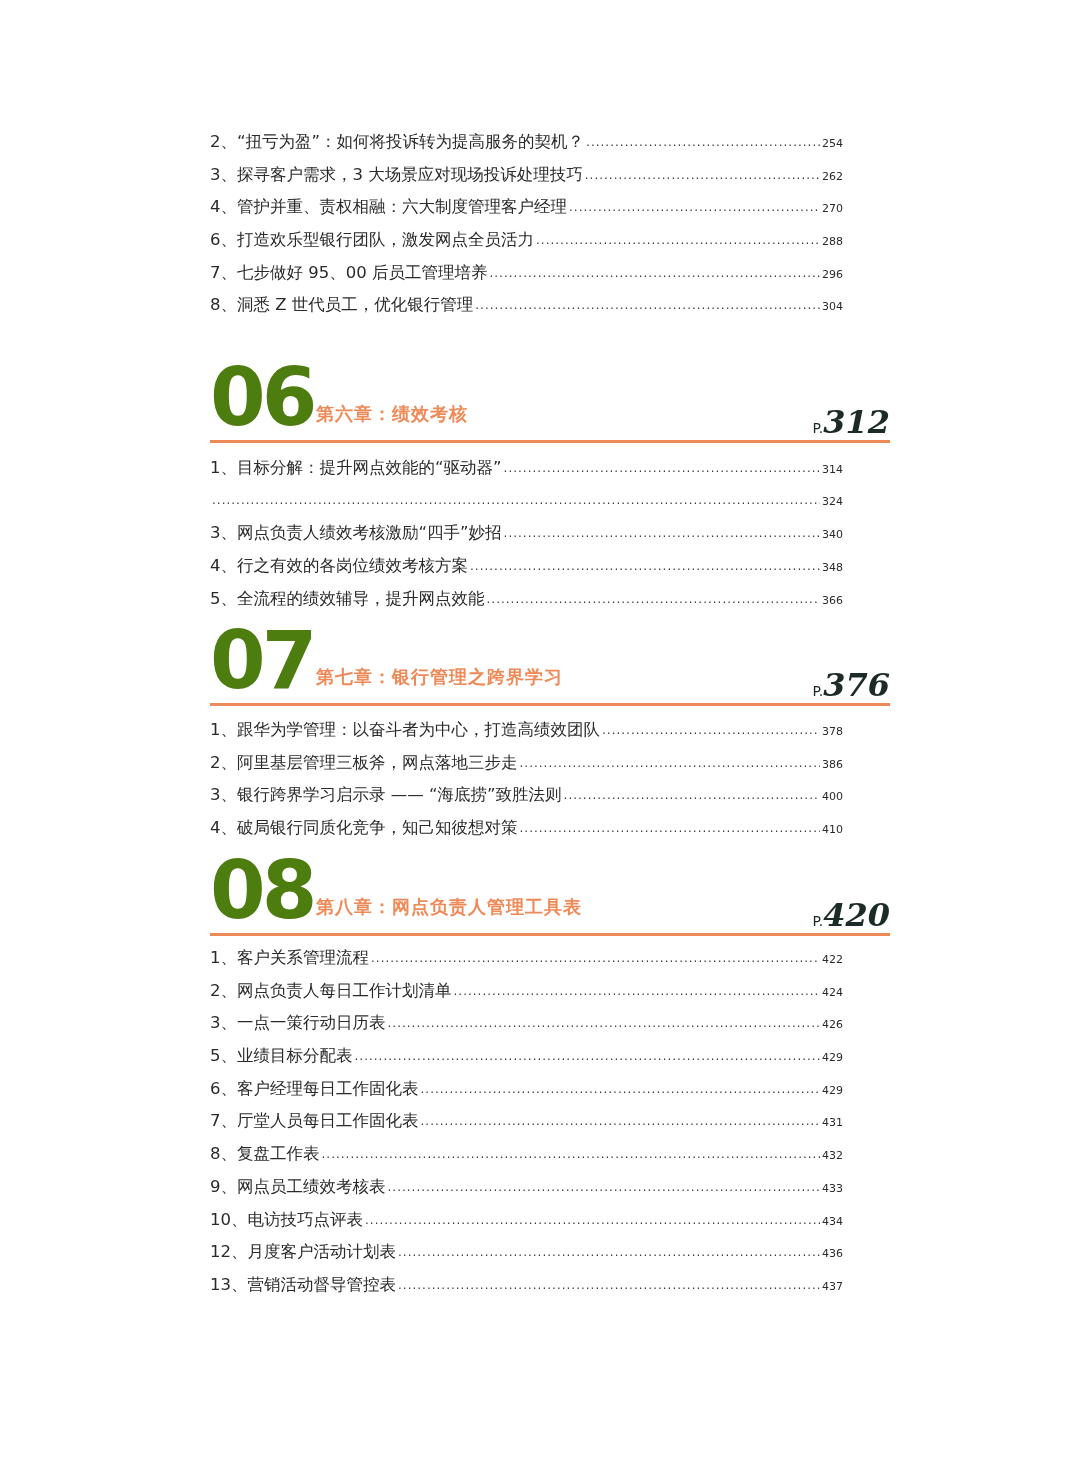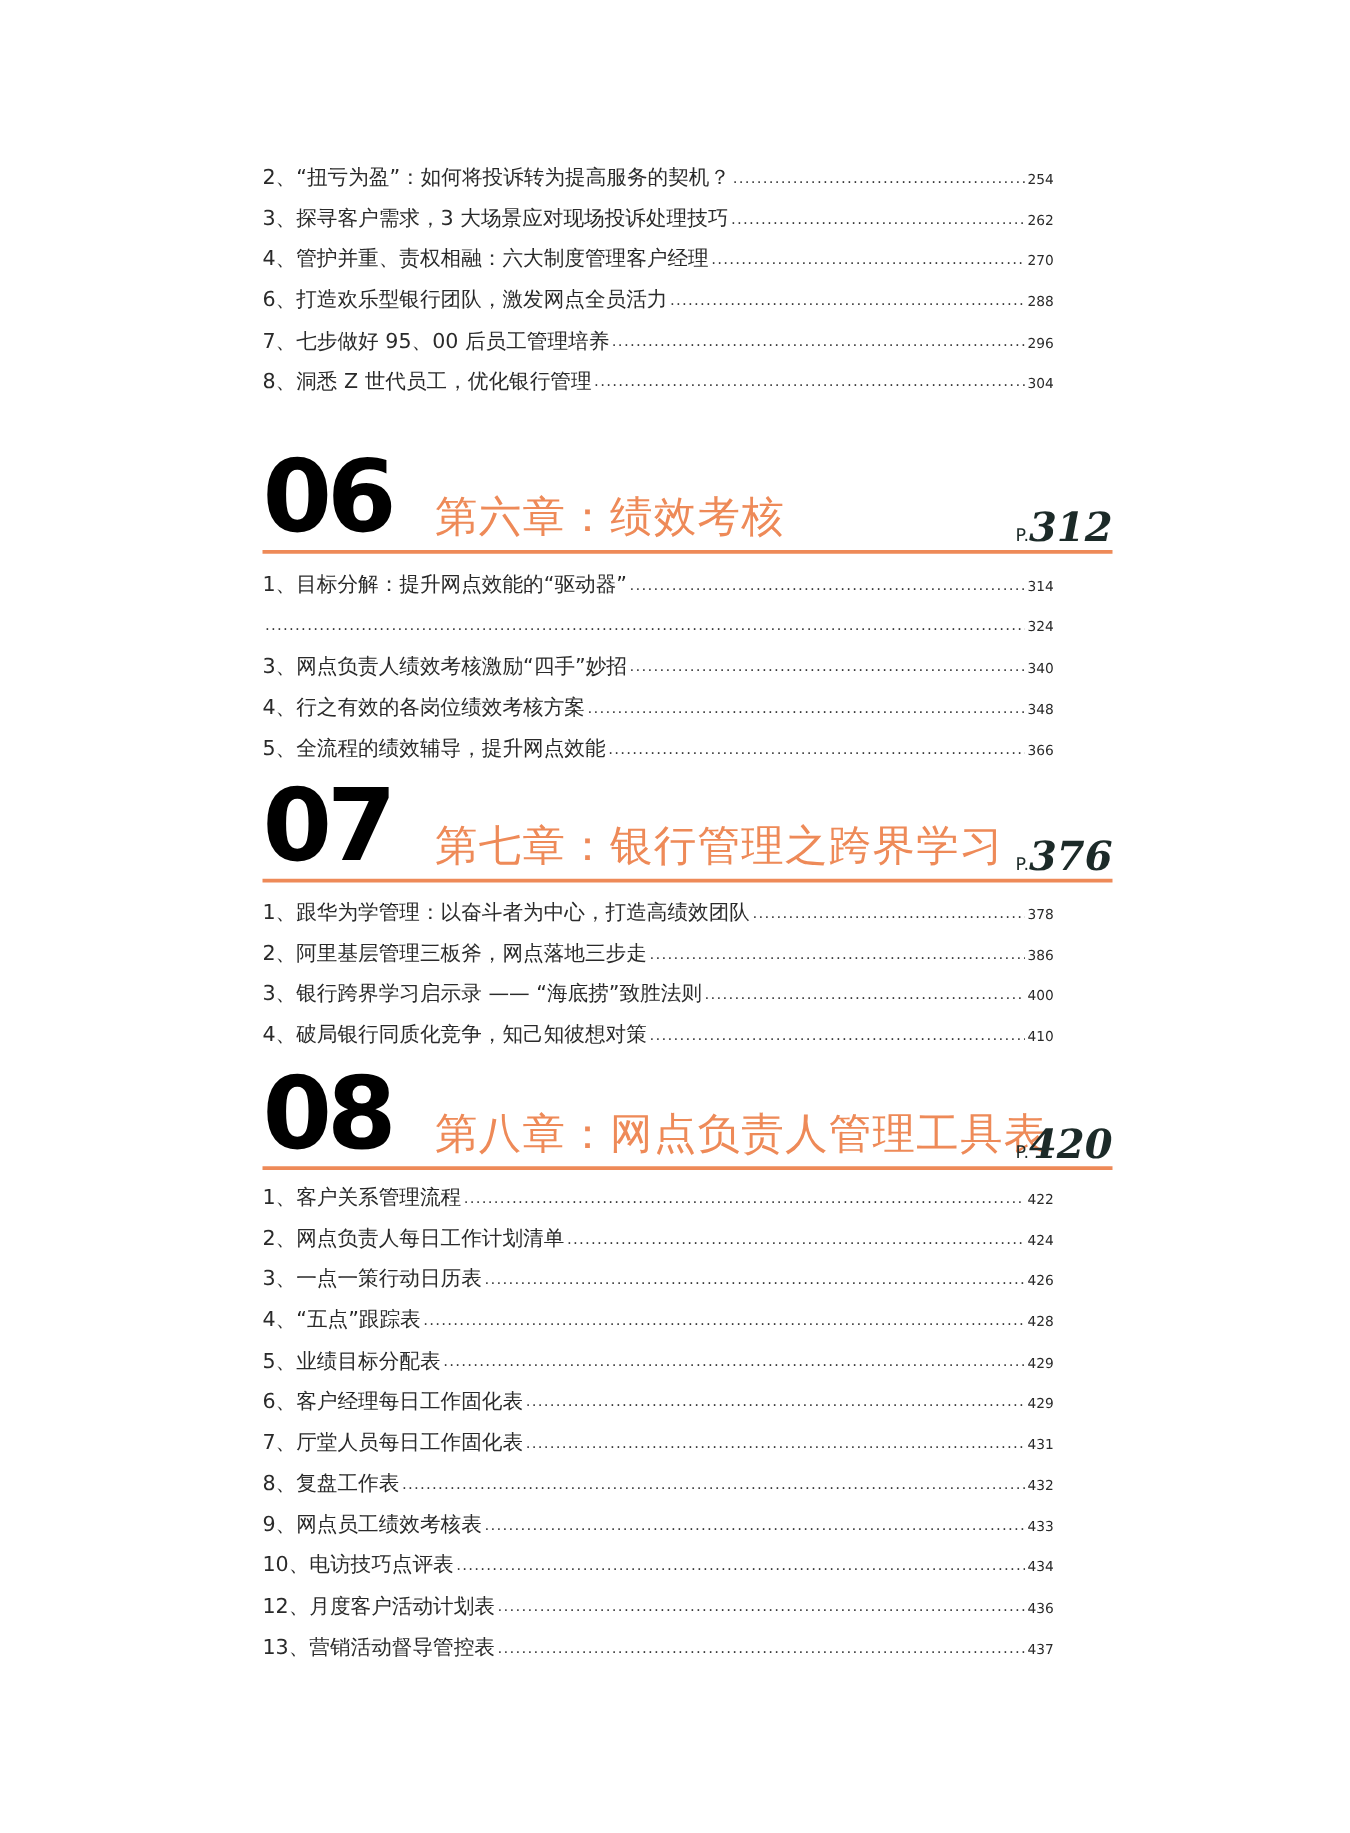--- a/index.html
+++ b/index.html
@@ -64,33 +64,32 @@
     height: 80px;
   }
   .chapter-num {
     position: absolute;
     left: 0;
     top: -16px;
     font-family: "DejaVu Sans", sans-serif;
     font-weight: bold;
     font-size: 80px;
     letter-spacing: -4px;
-    color: #000000;
+    color: #4d7c0f;
     line-height: 100px;
   }
   .chapter-title {
     position: absolute;
     left: 106px;
     top: 34px;
-    font-weight: normal;
-    font-size: 34px;
+    font-weight: bold;
+    font-size: 18px;
     color: #ee8a58;
     letter-spacing: 1px;
     line-height: 32px;
-    margin-left: 32px;
   }
   .chapter-page {
     position: absolute;
     right: 0;
     top: 38px;
     line-height: 40px;
     color: #1c2a28;
   }
   .chapter-page .p-prefix {
     font-family: "DejaVu Sans", sans-serif;
@@ -228,25 +227,20 @@
         <span class="toc-title">2、网点负责人每日工作计划清单</span>
         <span class="toc-leader"></span>
         <span class="toc-page">424</span>
       </div>
     <div class="toc-row">
         <span class="toc-title">3、一点一策行动日历表</span>
         <span class="toc-leader"></span>
         <span class="toc-page">426</span>
       </div>
     <div class="toc-row">
-        <span class="toc-title">4、“五点”跟踪表</span>
-        <span class="toc-leader"></span>
-        <span class="toc-page">428</span>
-      </div>
-    <div class="toc-row">
         <span class="toc-title">5、业绩目标分配表</span>
         <span class="toc-leader"></span>
         <span class="toc-page">429</span>
       </div>
     <div class="toc-row">
         <span class="toc-title">6、客户经理每日工作固化表</span>
         <span class="toc-leader"></span>
         <span class="toc-page">429</span>
       </div>
     <div class="toc-row">

